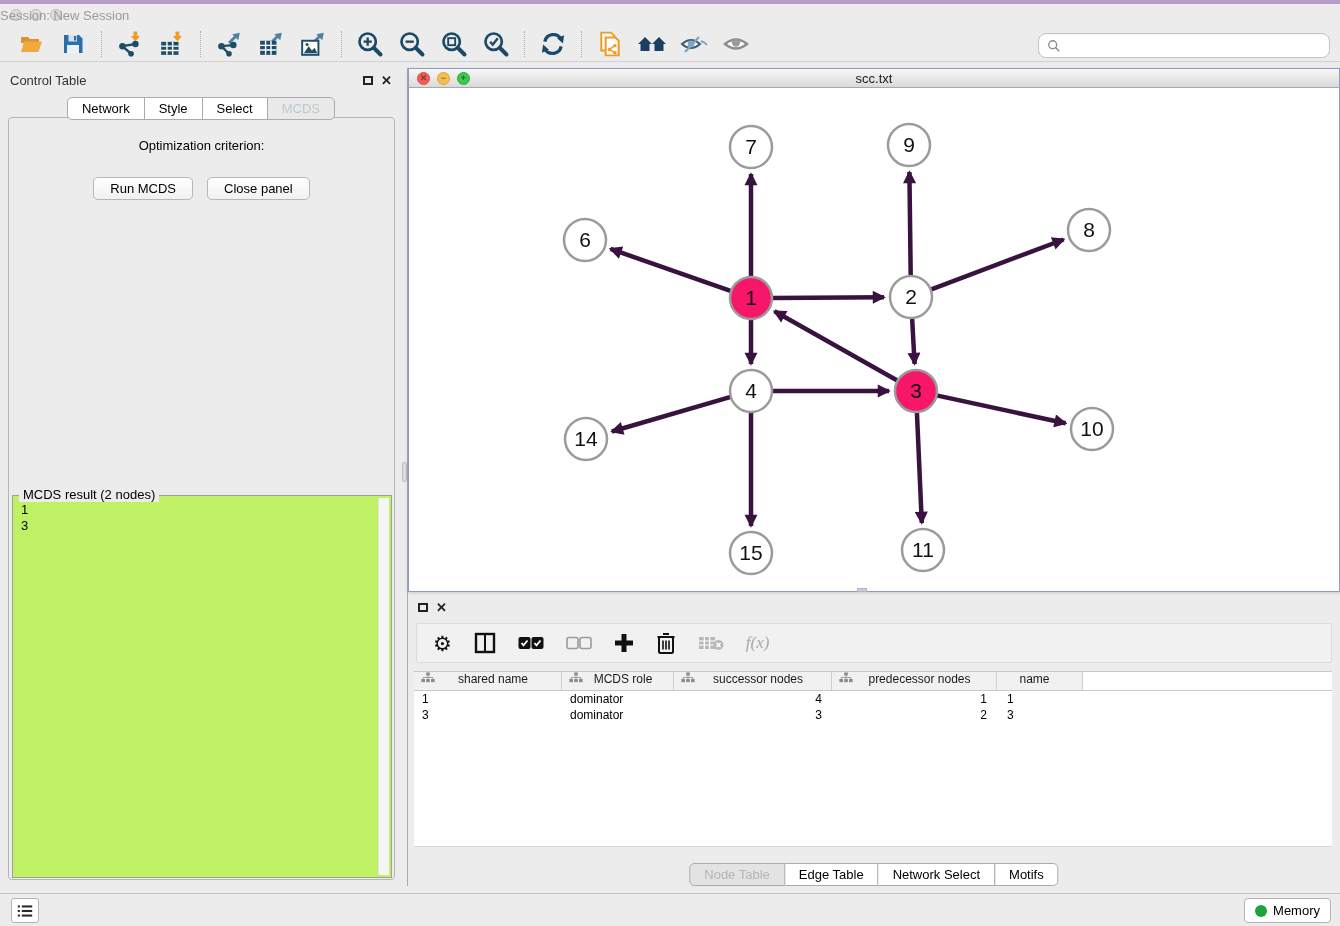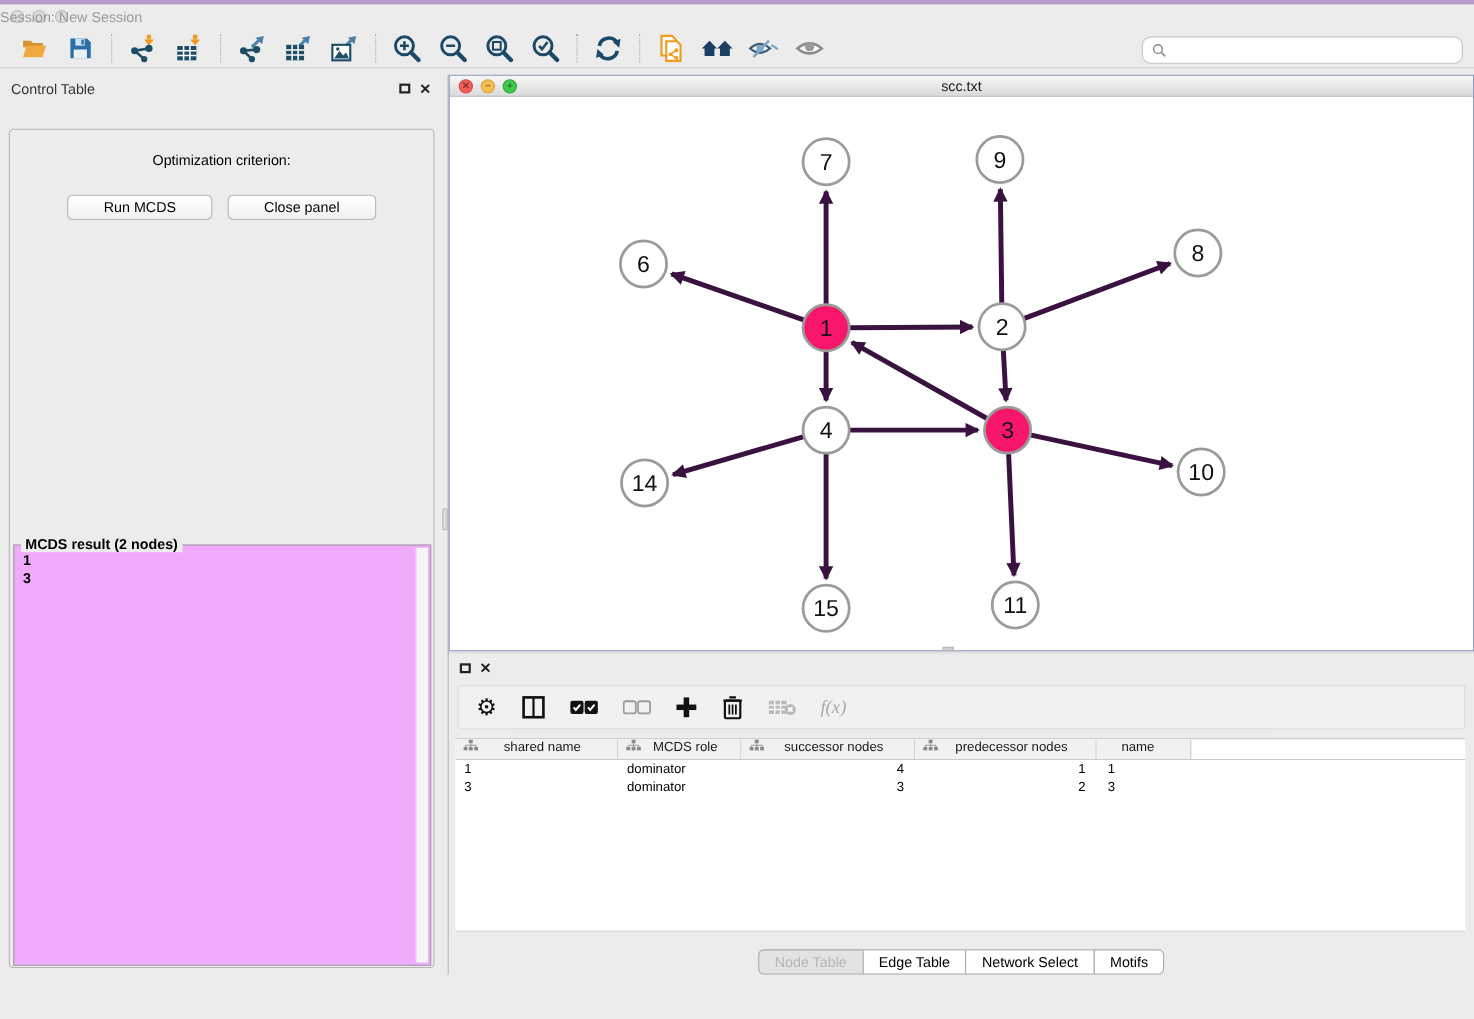--- a/index.html
+++ b/index.html
@@ -38,23 +38,23 @@
 
   .cp-box { position:absolute; left:8px; right:7px; top:49px; bottom:6px; border:1px solid #B5B5B5; border-radius:4px; }
   .cp-inner { display:flex; flex-direction:column; align-items:center; padding-top:20px; }
   .opt-label { font-size:13px; color:#000; margin-bottom:12px; }
   .dropdown { width:308px; height:24px; background:#FFF; border:1px solid #B3B3B3; border-radius:5px; display:flex; align-items:center; padding:0 6px 0 10px; font-size:13px; }
   .dd-value { flex:1; }
   .dd-stepper { display:flex; flex-direction:column; gap:2px; align-items:center; }
   .dd-up { width:0; height:0; border-left:4px solid transparent; border-right:4px solid transparent; border-bottom:5px solid #6E6E6E; }
   .dd-dn { width:0; height:0; border-left:4px solid transparent; border-right:4px solid transparent; border-top:5px solid #6E6E6E; }
   .btn-row { display:flex; gap:14px; margin-top:12px; }
-  .mac-btn { background:linear-gradient(#FFFFFF,#F1F1F1); border:1px solid #B7B7B7; border-radius:5px; font-size:13px; padding:3px 32px; color:#000; }
-
-  .result-box { position:absolute; left:12px; right:10px; top:427px; bottom:8px; border:1px solid #9E9E9E; background:#f0abfc;font-weight:bold; }
+  .mac-btn { background:linear-gradient(#FFFFFF,#F1F1F1); border:1px solid #B7B7B7; border-radius:5px; font-size:13px; padding:3px 16px; color:#000; }
+
+  .result-box { position:absolute; left:12px; right:10px; top:427px; bottom:8px; border:1px solid #9E9E9E; background:#bef264; }
   .result-label { position:absolute; top:-9px; left:6px; background:#ECECEC; font-size:13px; color:#000; padding:0 4px; }
   .result-lines { padding:6px 8px; font-size:13px; line-height:16px; color:#000; }
   .result-scroll { position:absolute; top:2px; right:2px; bottom:2px; width:11px; background:#F5F5F5; border-left:1px solid #E3E3E3; }
 
   .splitter { position:absolute; left:402px; top:68px; width:6px; height:818px; background:#ECECEC; border-right:1px solid #ADADAD; }
   .splitter-handle { position:absolute; left:0; top:394px; width:5px; height:20px; background:#DDD; border:1px solid #BBB; border-radius:2px; }
 
   
   .net-window { position:absolute; left:408px; top:68px; width:932px; height:524px; background:#FFF; border:1px solid #8E9BC3; box-shadow:0 1px 3px rgba(0,0,0,.15); }
   .net-titlebar { height:19px; background:linear-gradient(#F7F7F7,#DADADA); border-bottom:1px solid #A8A8A8; display:flex; align-items:center; position:relative; }
@@ -246,20 +246,26 @@
     <span></span>
   </div>
 
   <div class="control-panel">
     <div class="panel-header">
       <span class="panel-title">Control Table</span>
       <span class="ph-btns">
         <span class="float-glyph"></span>
         <span class="close-glyph">✕</span>
       </span>
+    </div>
+    <div class="cp-tabs">
+      <span class="tab">Network</span>
+      <span class="tab">Style</span>
+      <span class="tab">Select</span>
+      <span class="tab disabled">MCDS</span>
     </div>
     <div class="cp-box">
       <div class="cp-inner">
         <div class="opt-label">Optimization criterion:</div>
         <div class="btn-row">
           <button class="mac-btn">Run MCDS</button>
           <button class="mac-btn">Close panel</button>
         </div>
       </div>
     </div>
@@ -453,14 +459,30 @@
       </div>
     </div>
     <div class="tp-tabs">
       <span class="tab sel-gray">Node Table</span>
       <span class="tab">Edge Table</span>
       <span class="tab">Network Select</span>
       <span class="tab">Motifs</span>
     </div>
   </div>
 
+  <div class="statusbar">
+    <div class="list-btn">
+      <svg width="18" height="16" viewBox="0 0 22 20">
+        <rect x="2" y="3" width="2.6" height="2.6" fill="#2A2A2A"></rect>
+          <rect x="7" y="3" width="13" height="2.6" fill="#2A2A2A"></rect>
+        <rect x="2" y="8.7" width="2.6" height="2.6" fill="#2A2A2A"></rect>
+          <rect x="7" y="8.7" width="13" height="2.6" fill="#2A2A2A"></rect>
+        <rect x="2" y="14.4" width="2.6" height="2.6" fill="#2A2A2A"></rect>
+          <rect x="7" y="14.4" width="13" height="2.6" fill="#2A2A2A"></rect>
+      </svg>
+    </div>
+    <div class="mem-btn">
+      <span class="mem-dot"></span>
+      <span>Memory</span>
+    </div>
+  </div>
 
 </div>
 
 </body></html>

